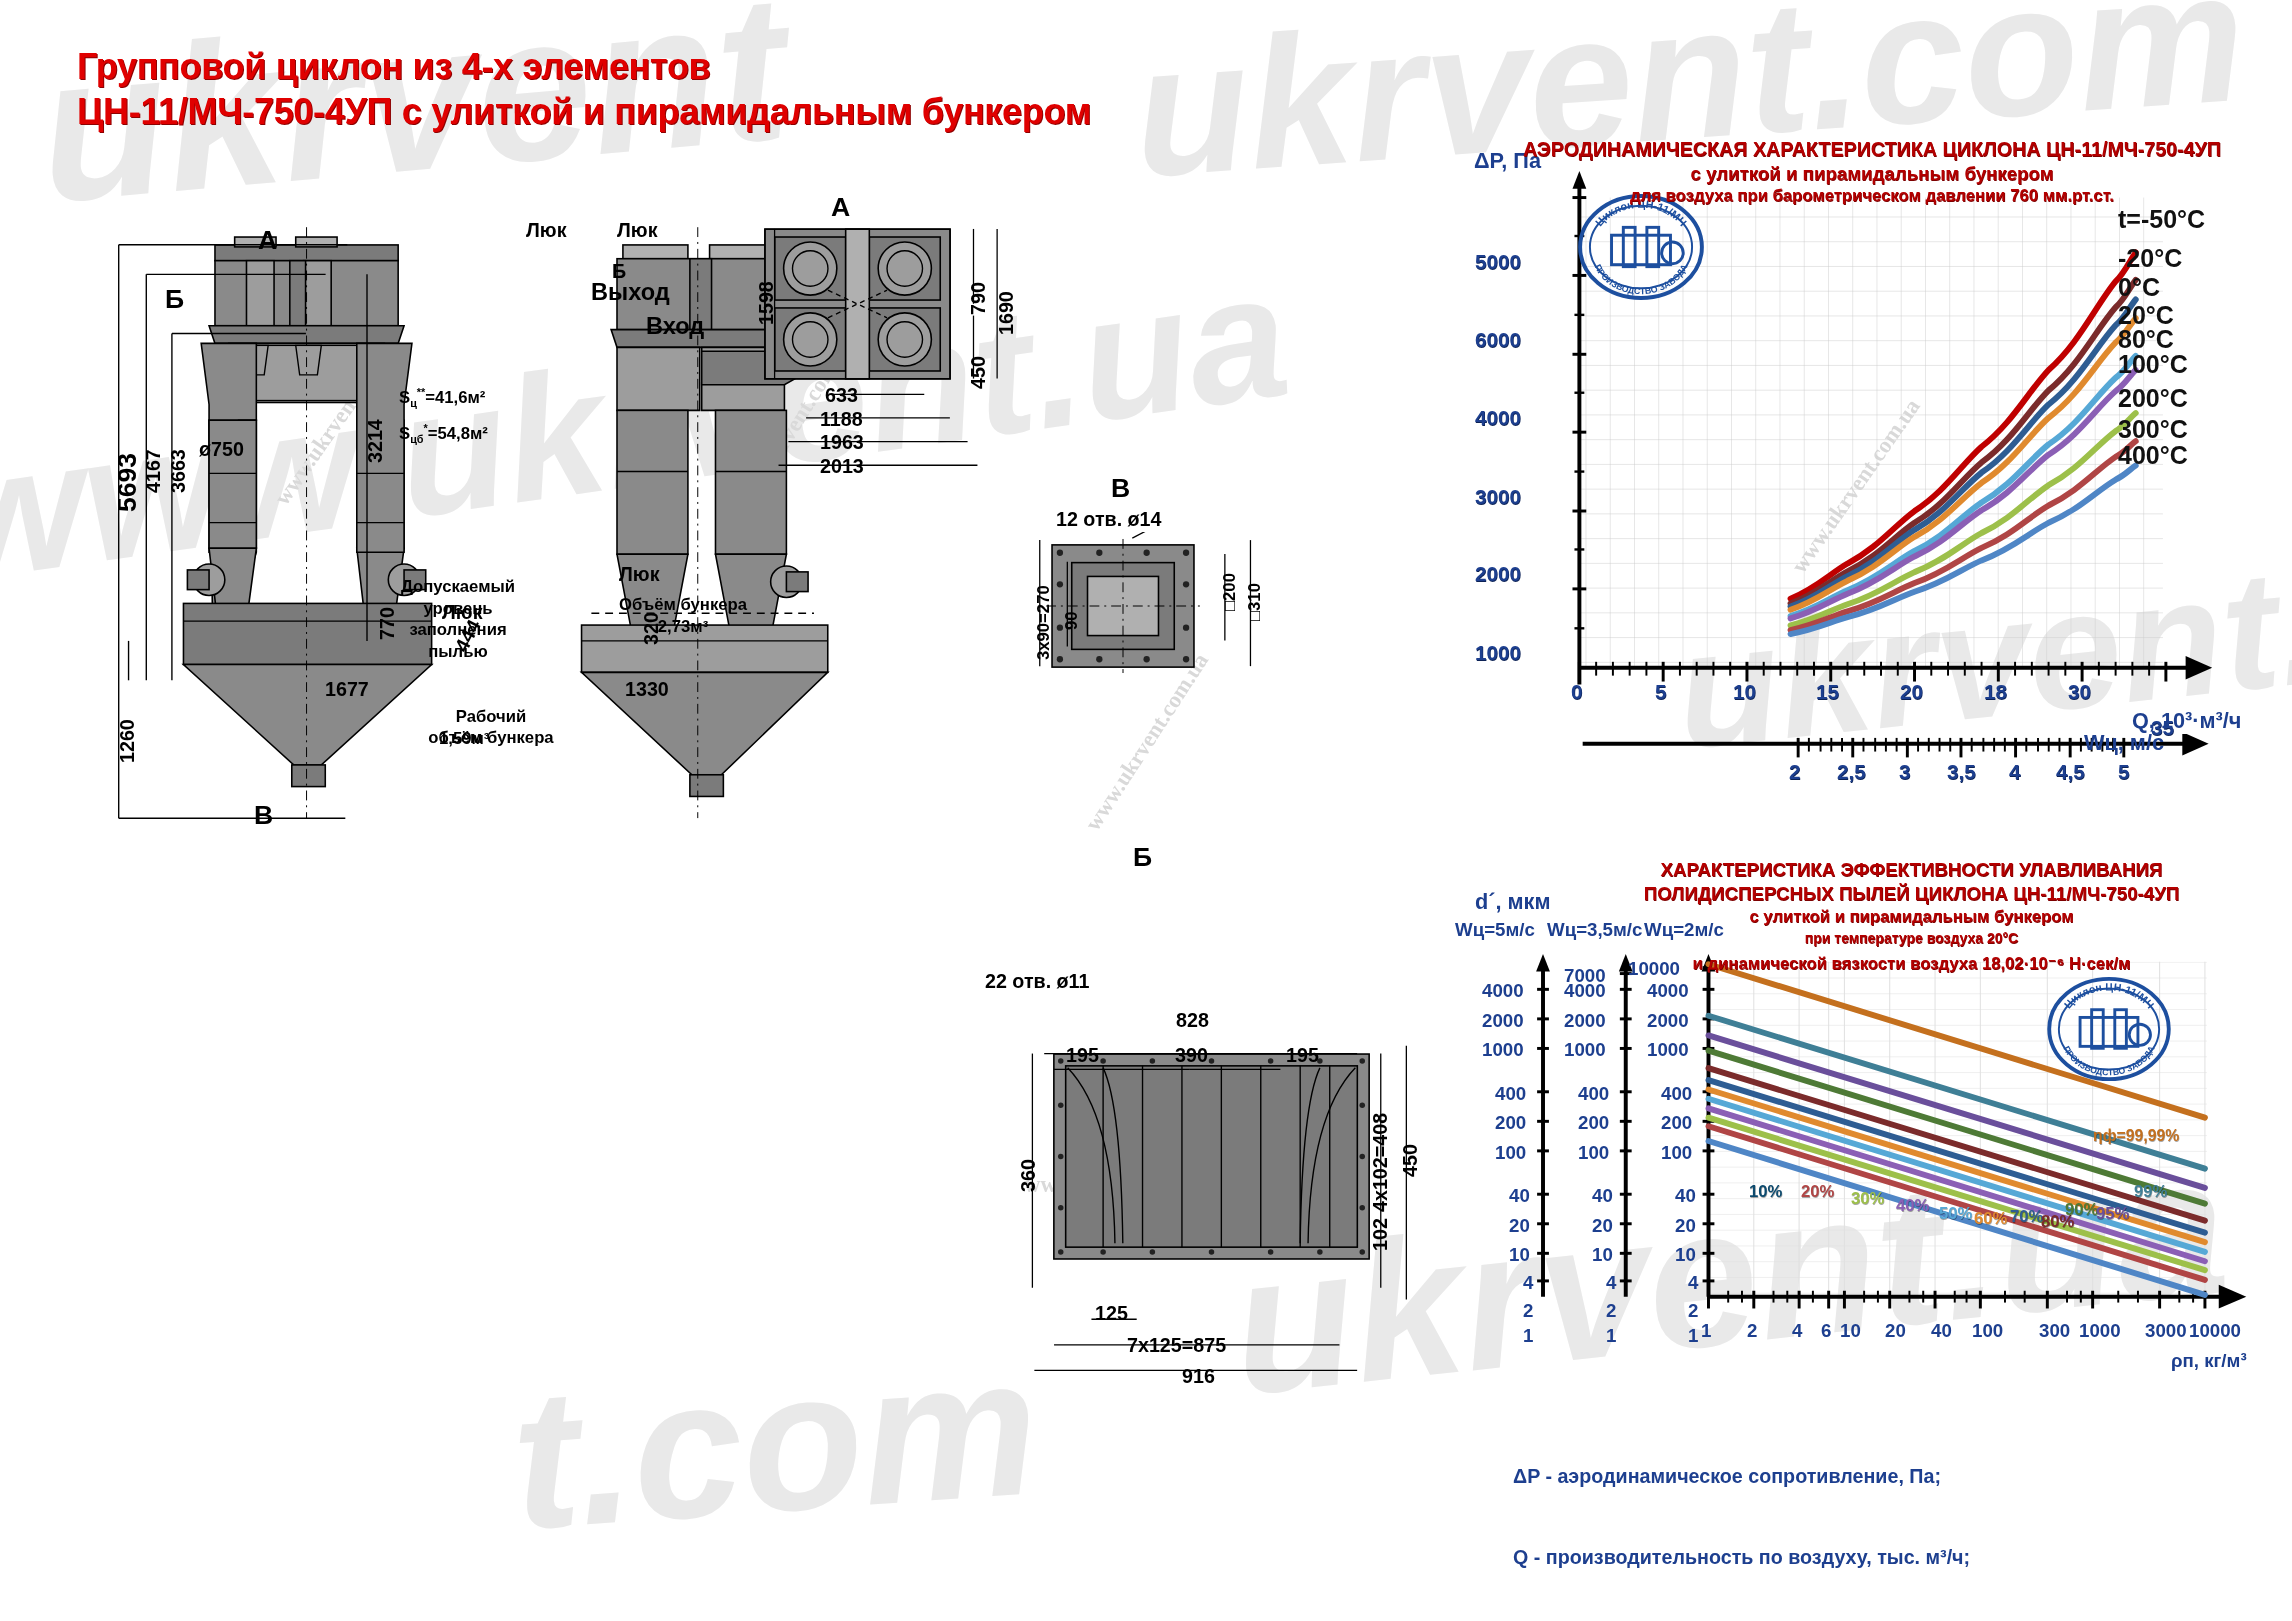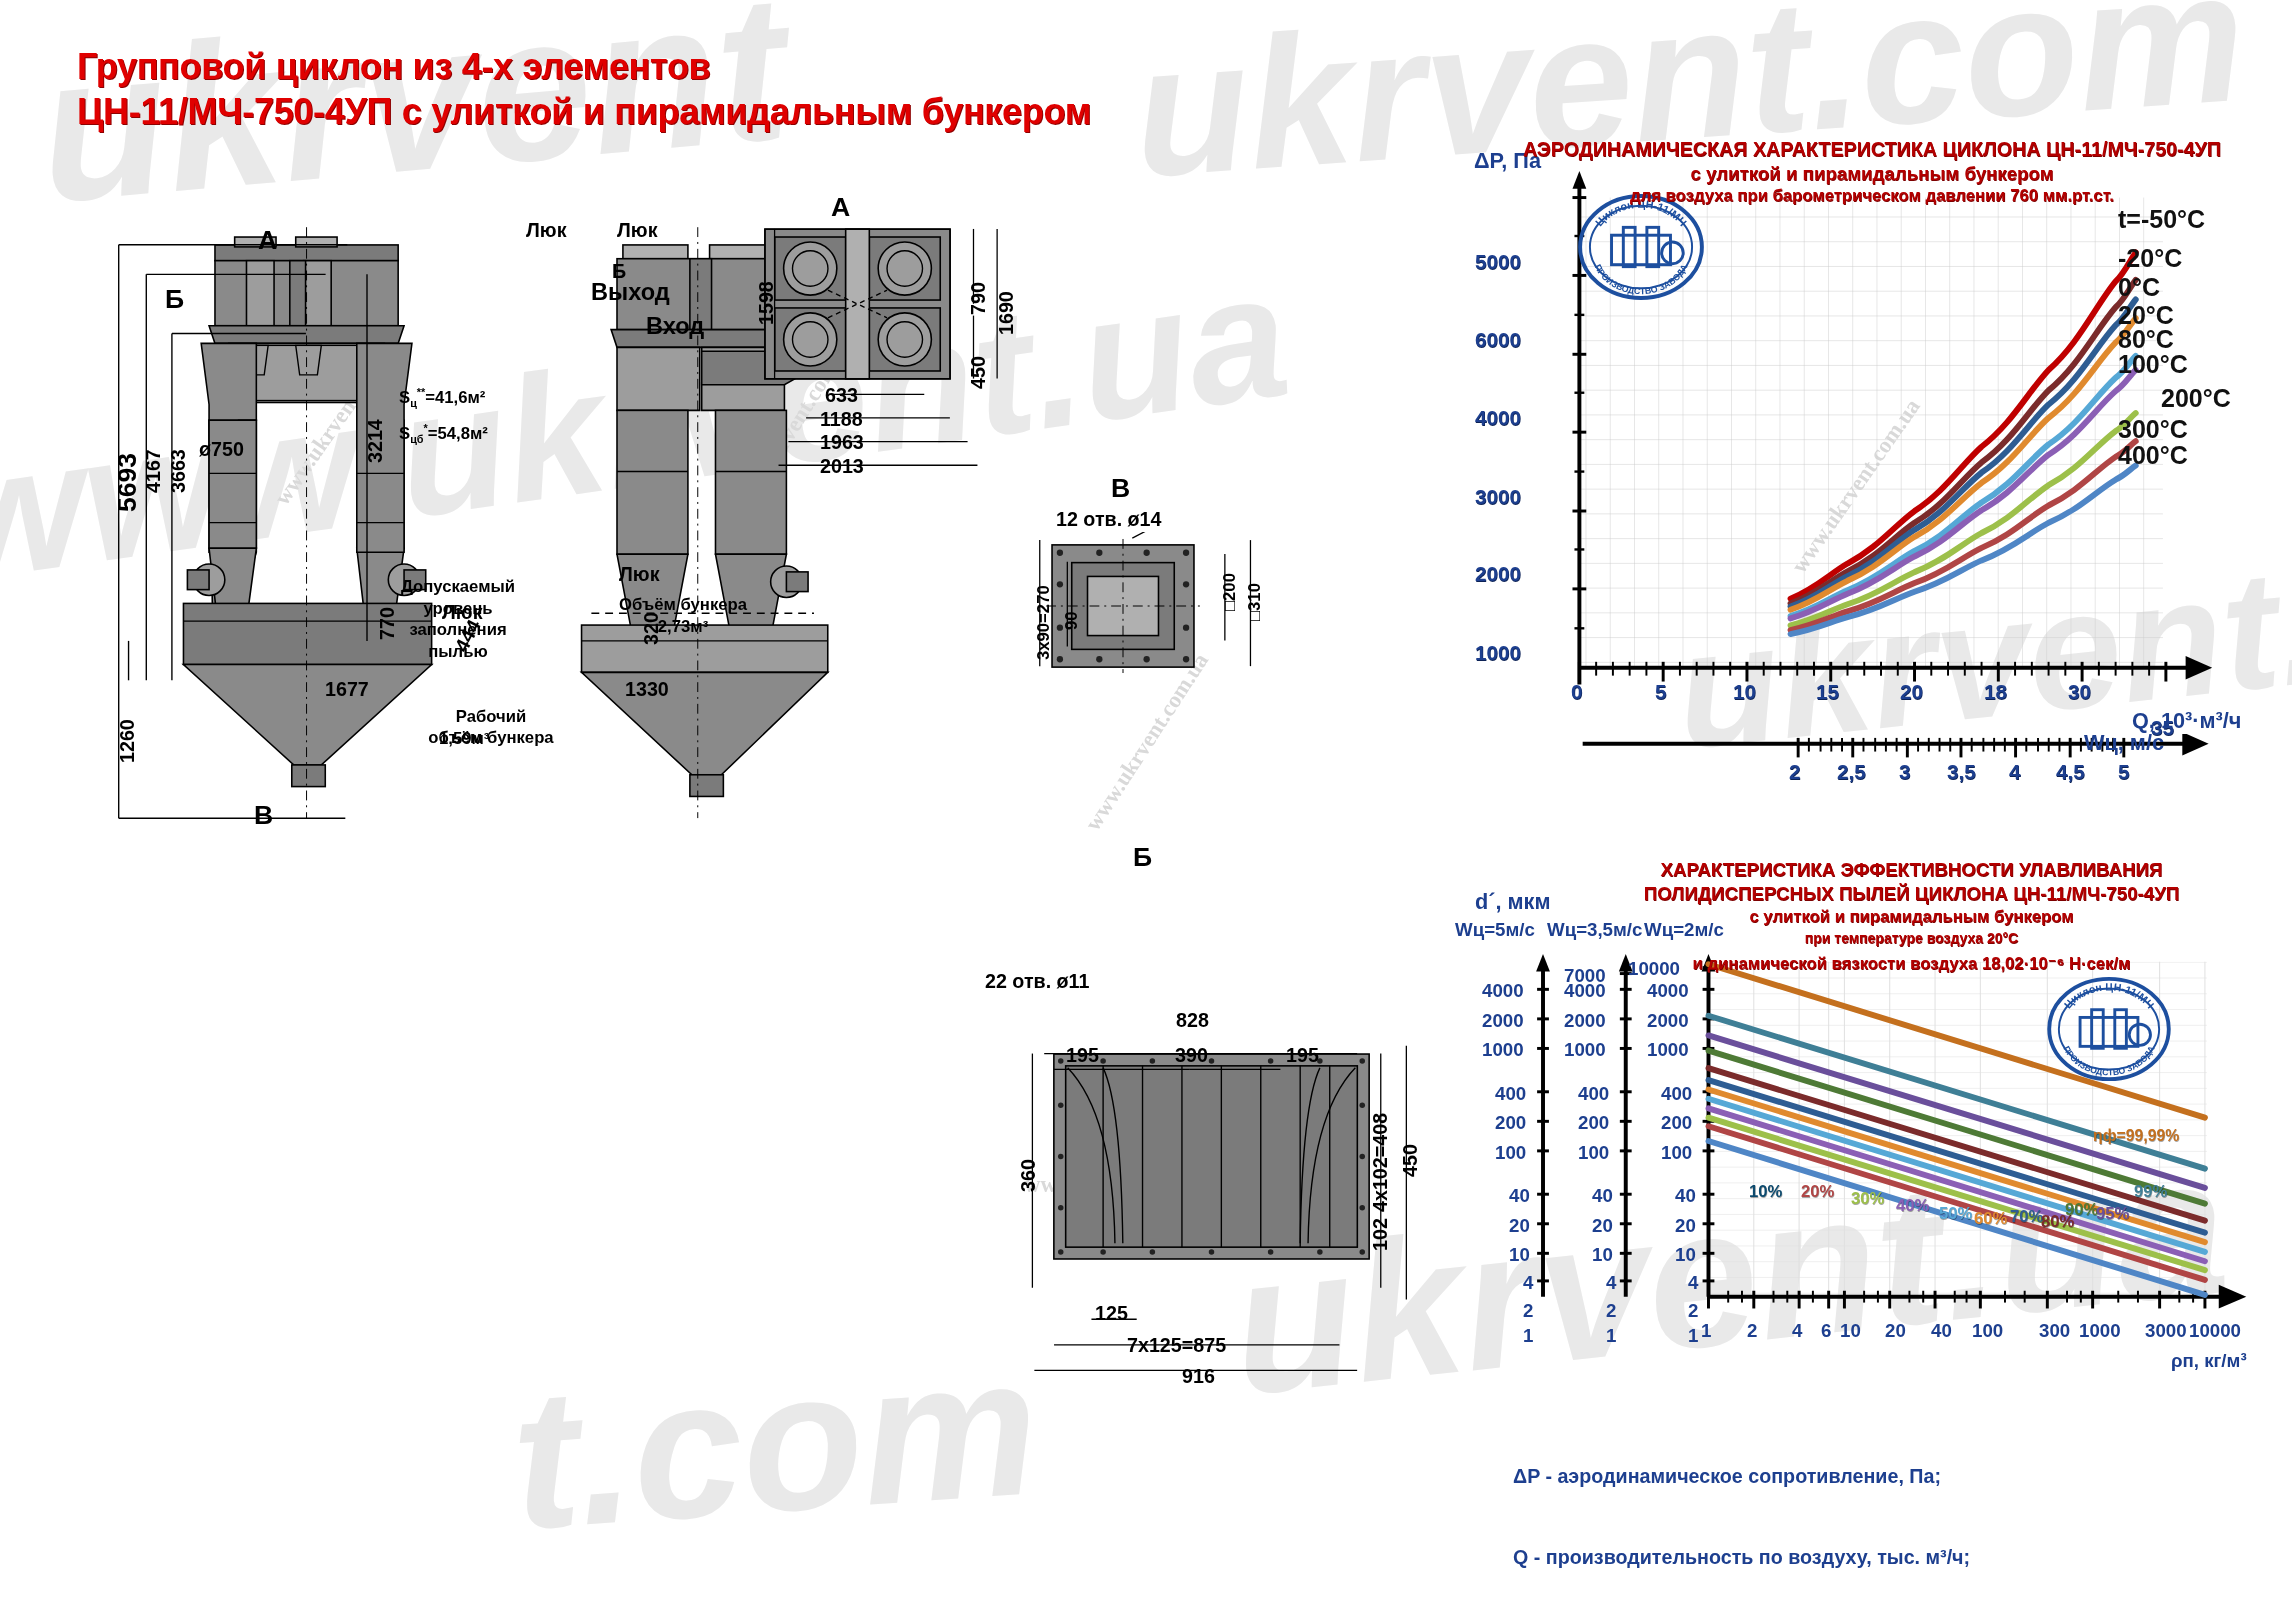--- a/index.html
+++ b/index.html
@@ -504,21 +504,21 @@
 <div class="axnum" style="left:2056px;top:760px;">4,5</div>
 <div class="axnum" style="left:2118px;top:760px;">5</div>
 <div class="axlabel" style="left:2084px;top:730px;">Wц, м/с</div>
 
 <div class="tlab" style="left:2118px;top:205px;">t=-50°C</div>
 <div class="tlab" style="left:2118px;top:244px;">-20°C</div>
 <div class="tlab" style="left:2118px;top:273px;">0°C</div>
 <div class="tlab" style="left:2118px;top:301px;">20°C</div>
 <div class="tlab" style="left:2118px;top:325px;">80°C</div>
 <div class="tlab" style="left:2118px;top:350px;">100°C</div>
-<div class="tlab" style="left:2118px;top:384px;margin-left:43px;">200°C</div>
+<div class="tlab" style="left:2118px;top:384px;">200°C</div>
 <div class="tlab" style="left:2118px;top:415px;">300°C</div>
 <div class="tlab" style="left:2118px;top:441px;">400°C</div>
 
 <svg class="stamp" style="left:1576px;top:192px;" width="130" height="110" viewBox="0 0 132 112">
   <ellipse cx="66" cy="56" rx="62" ry="52" fill="none" stroke="#1d4f9f" stroke-width="4"></ellipse>
   <ellipse cx="66" cy="56" rx="52" ry="42" fill="none" stroke="#1d4f9f" stroke-width="2"></ellipse>
   <rect x="36" y="44" width="60" height="30" fill="none" stroke="#1d4f9f" stroke-width="3"></rect>
   <rect x="48" y="36" width="12" height="40" fill="none" stroke="#1d4f9f" stroke-width="3"></rect>
   <rect x="72" y="36" width="12" height="40" fill="none" stroke="#1d4f9f" stroke-width="3"></rect>
   <circle cx="98" cy="62" r="11" fill="none" stroke="#1d4f9f" stroke-width="3"></circle>

